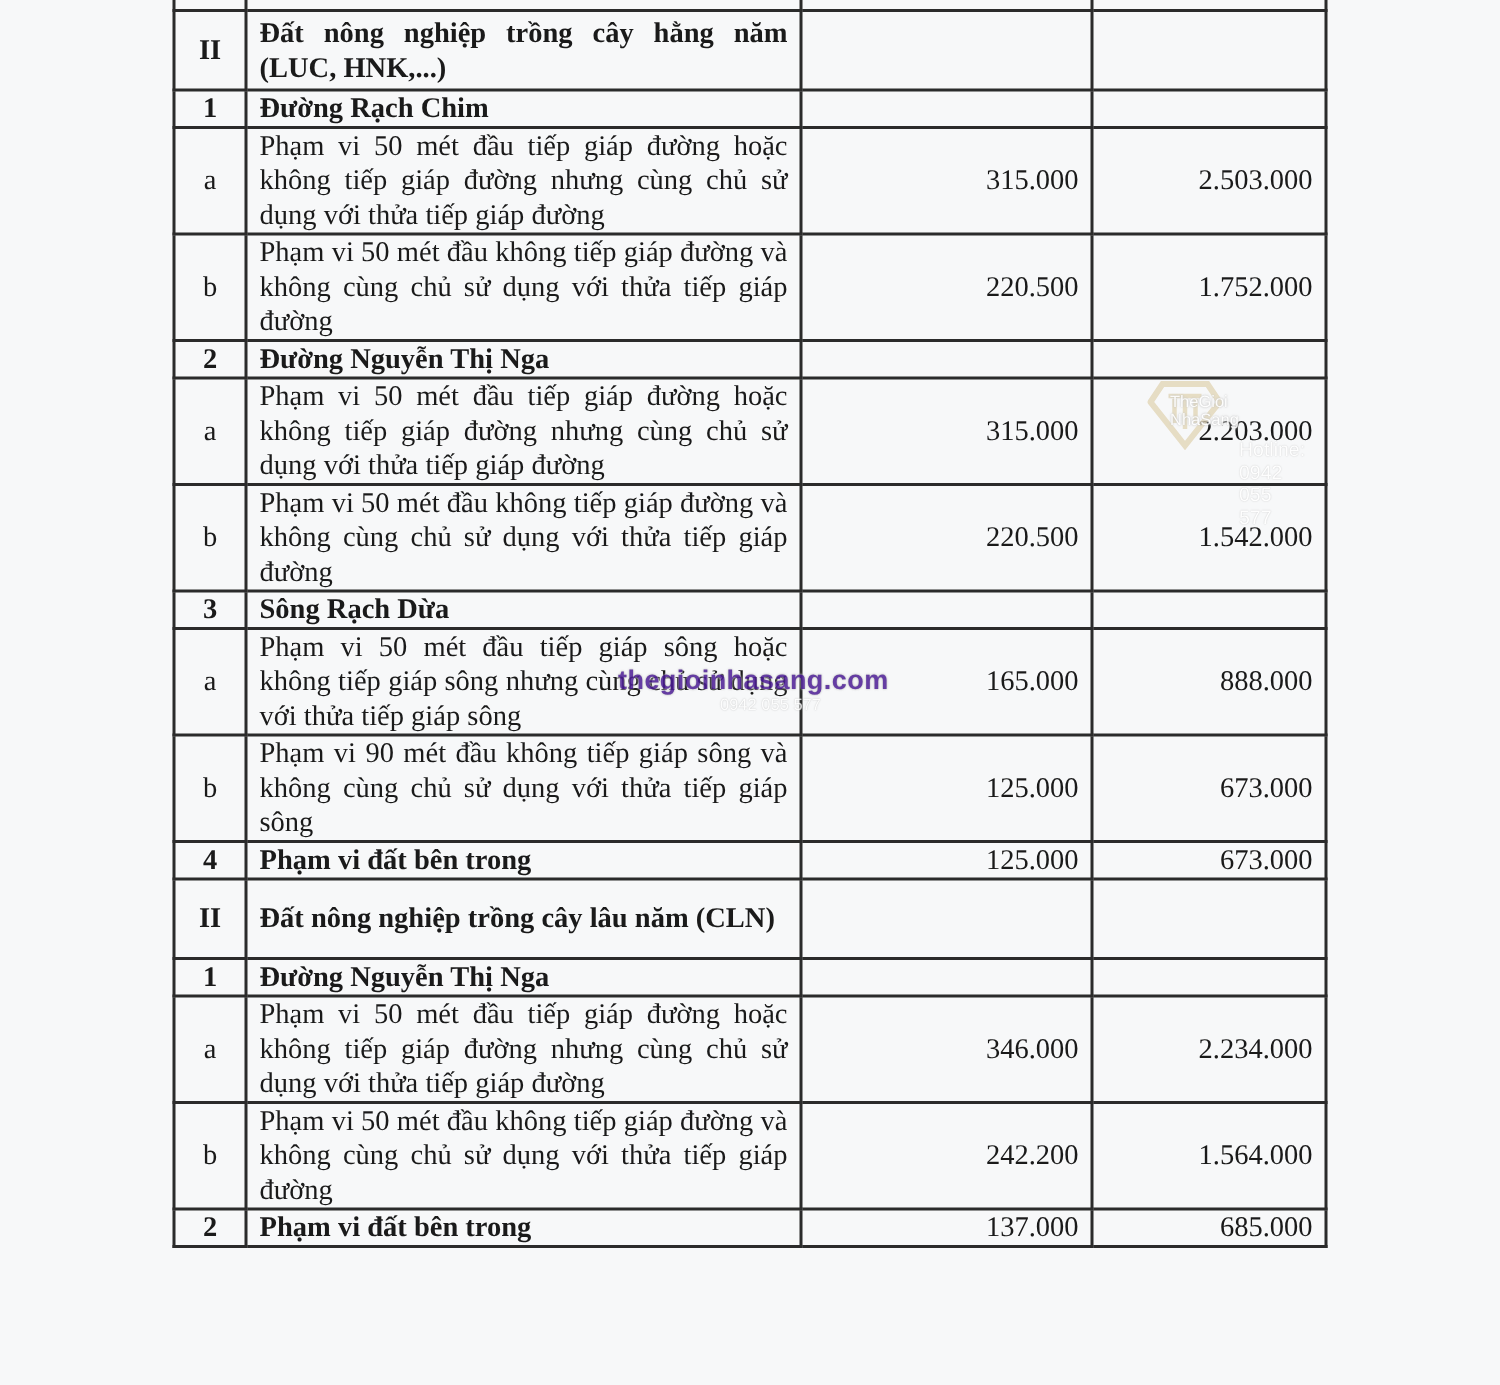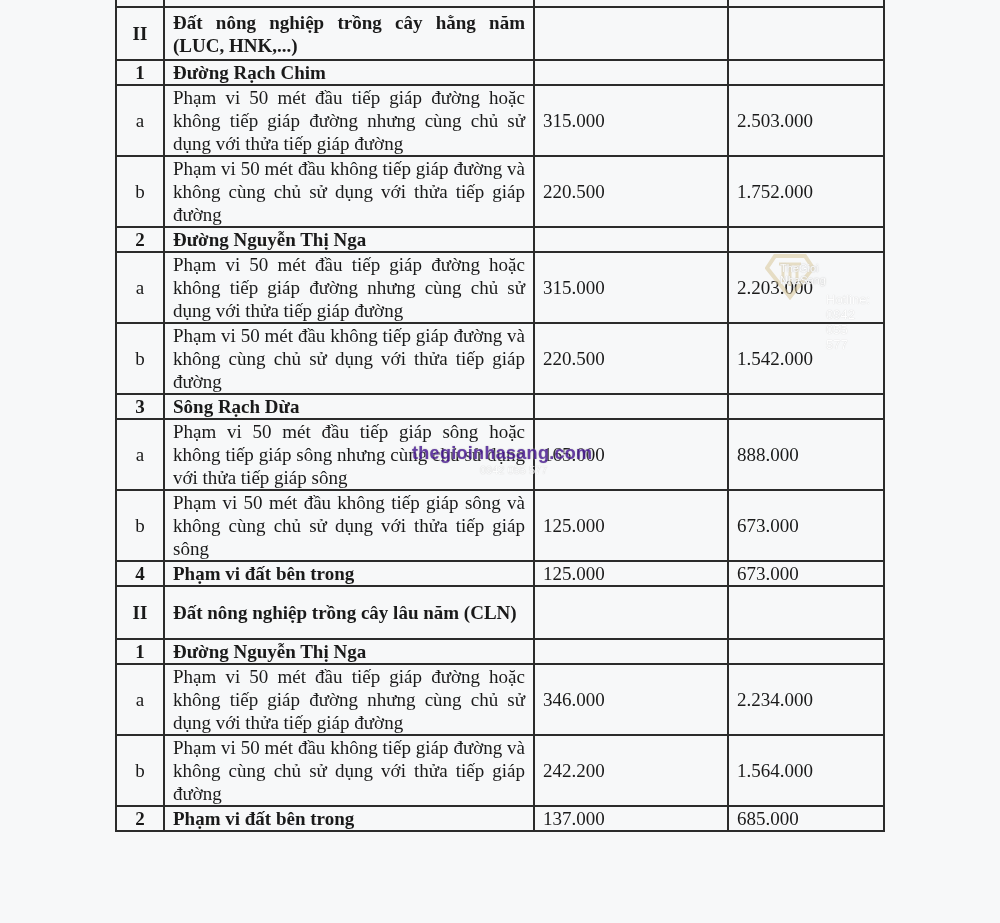--- a/index.html
+++ b/index.html
@@ -24,21 +24,21 @@
     border: 2px solid #2b2b2b;
     padding: 0 8px;
     vertical-align: middle;
     background: transparent;
   }
   col.c-stt { width: 48px; }
   col.c-desc { width: 370px; }
   col.c-p1 { width: 194px; }
   col.c-p2 { width: 156px; }
   td.stt { text-align: center; }
-  td.num { text-align: left; }
+  td.num { text-align: right; }
   td.desc { text-align: justify; text-align-last: left; }
   .bold { font-weight: bold; }
   tr.r-top td { height: 24px; }
   tr.r-h2 td { height: 51px; }
   tr.r-h1 td { height: 22px; }
   .wm-logo {
     position: absolute; left: 765px; top: 252px;
     width: 50px; height: 48px; opacity: 0.55;
   }
   .wm-brand {
@@ -135,21 +135,21 @@
           <td class="num"></td>
         </tr>
         <tr class="r-r3">
           <td class="stt">a</td>
           <td class="desc">Phạm vi 50 mét đầu tiếp giáp sông hoặc không tiếp giáp sông nhưng cùng chủ sử dụng với thửa tiếp giáp sông</td>
           <td class="num">165.000</td>
           <td class="num">888.000</td>
         </tr>
         <tr class="r-r3">
           <td class="stt">b</td>
-          <td class="desc">Phạm vi 50 mét đầu không tiếp giáp sông và không cùng chủ sử dụng với thửa tiếp giáp sông</td>
+          <td class="desc">Phạm vi 90 mét đầu không tiếp giáp sông và không cùng chủ sử dụng với thửa tiếp giáp sông</td>
           <td class="num">125.000</td>
           <td class="num">673.000</td>
         </tr>
         <tr class="r-h1">
           <td class="stt bold">4</td>
           <td class="desc bold">Phạm vi đất bên trong</td>
           <td class="num">125.000</td>
           <td class="num">673.000</td>
         </tr>
         <tr class="r-h2">

